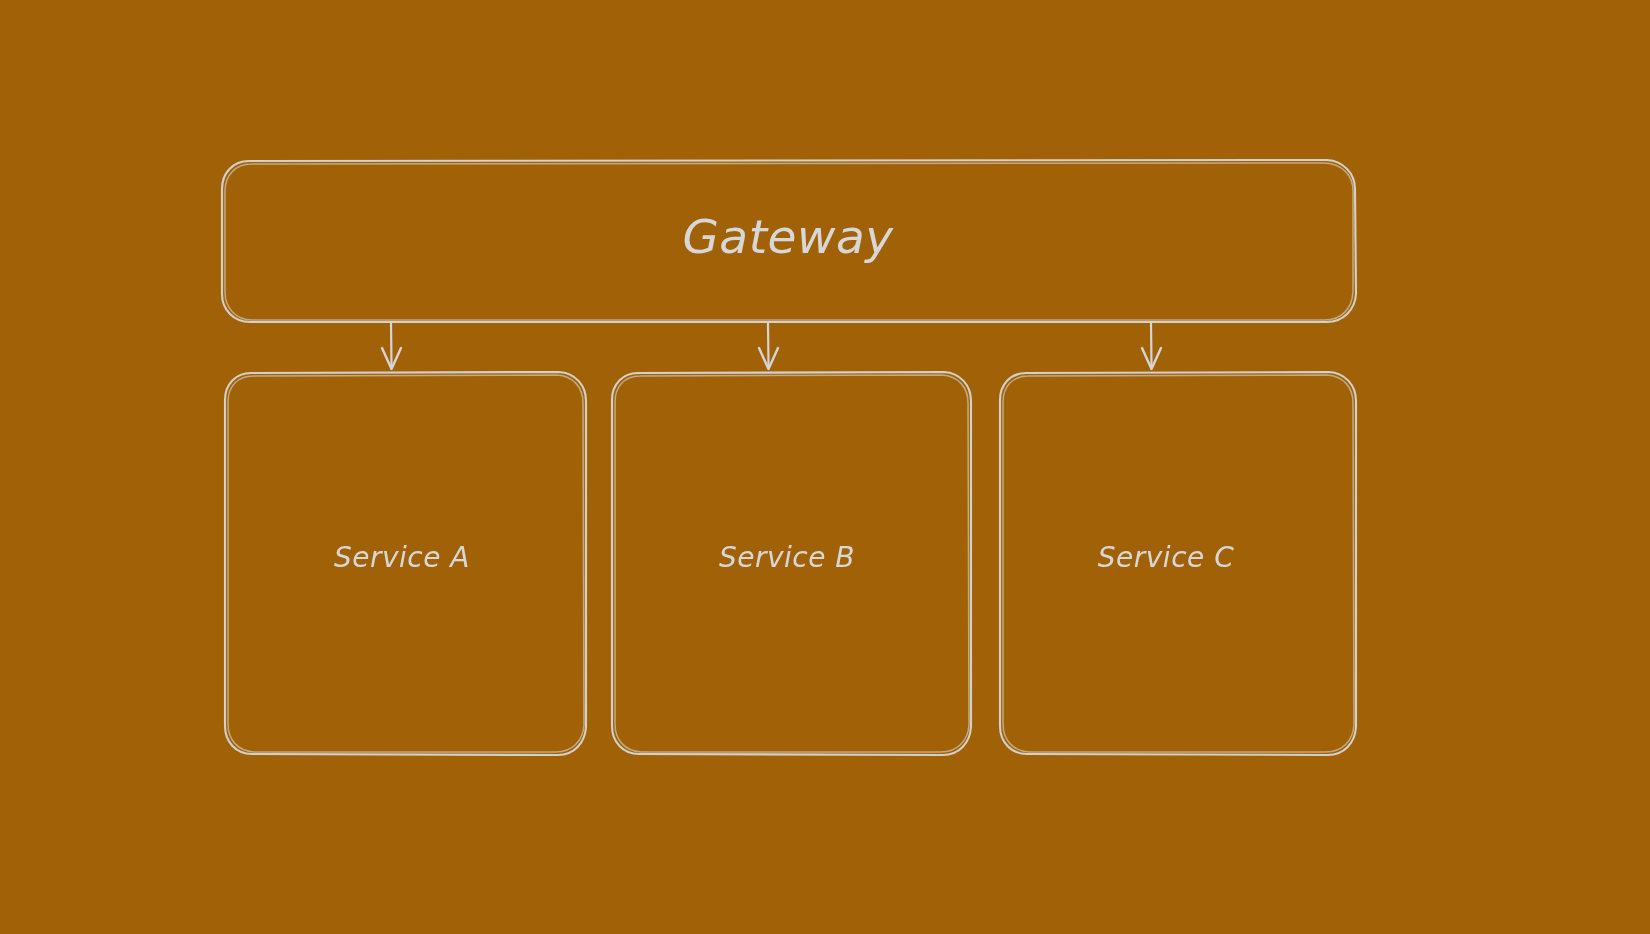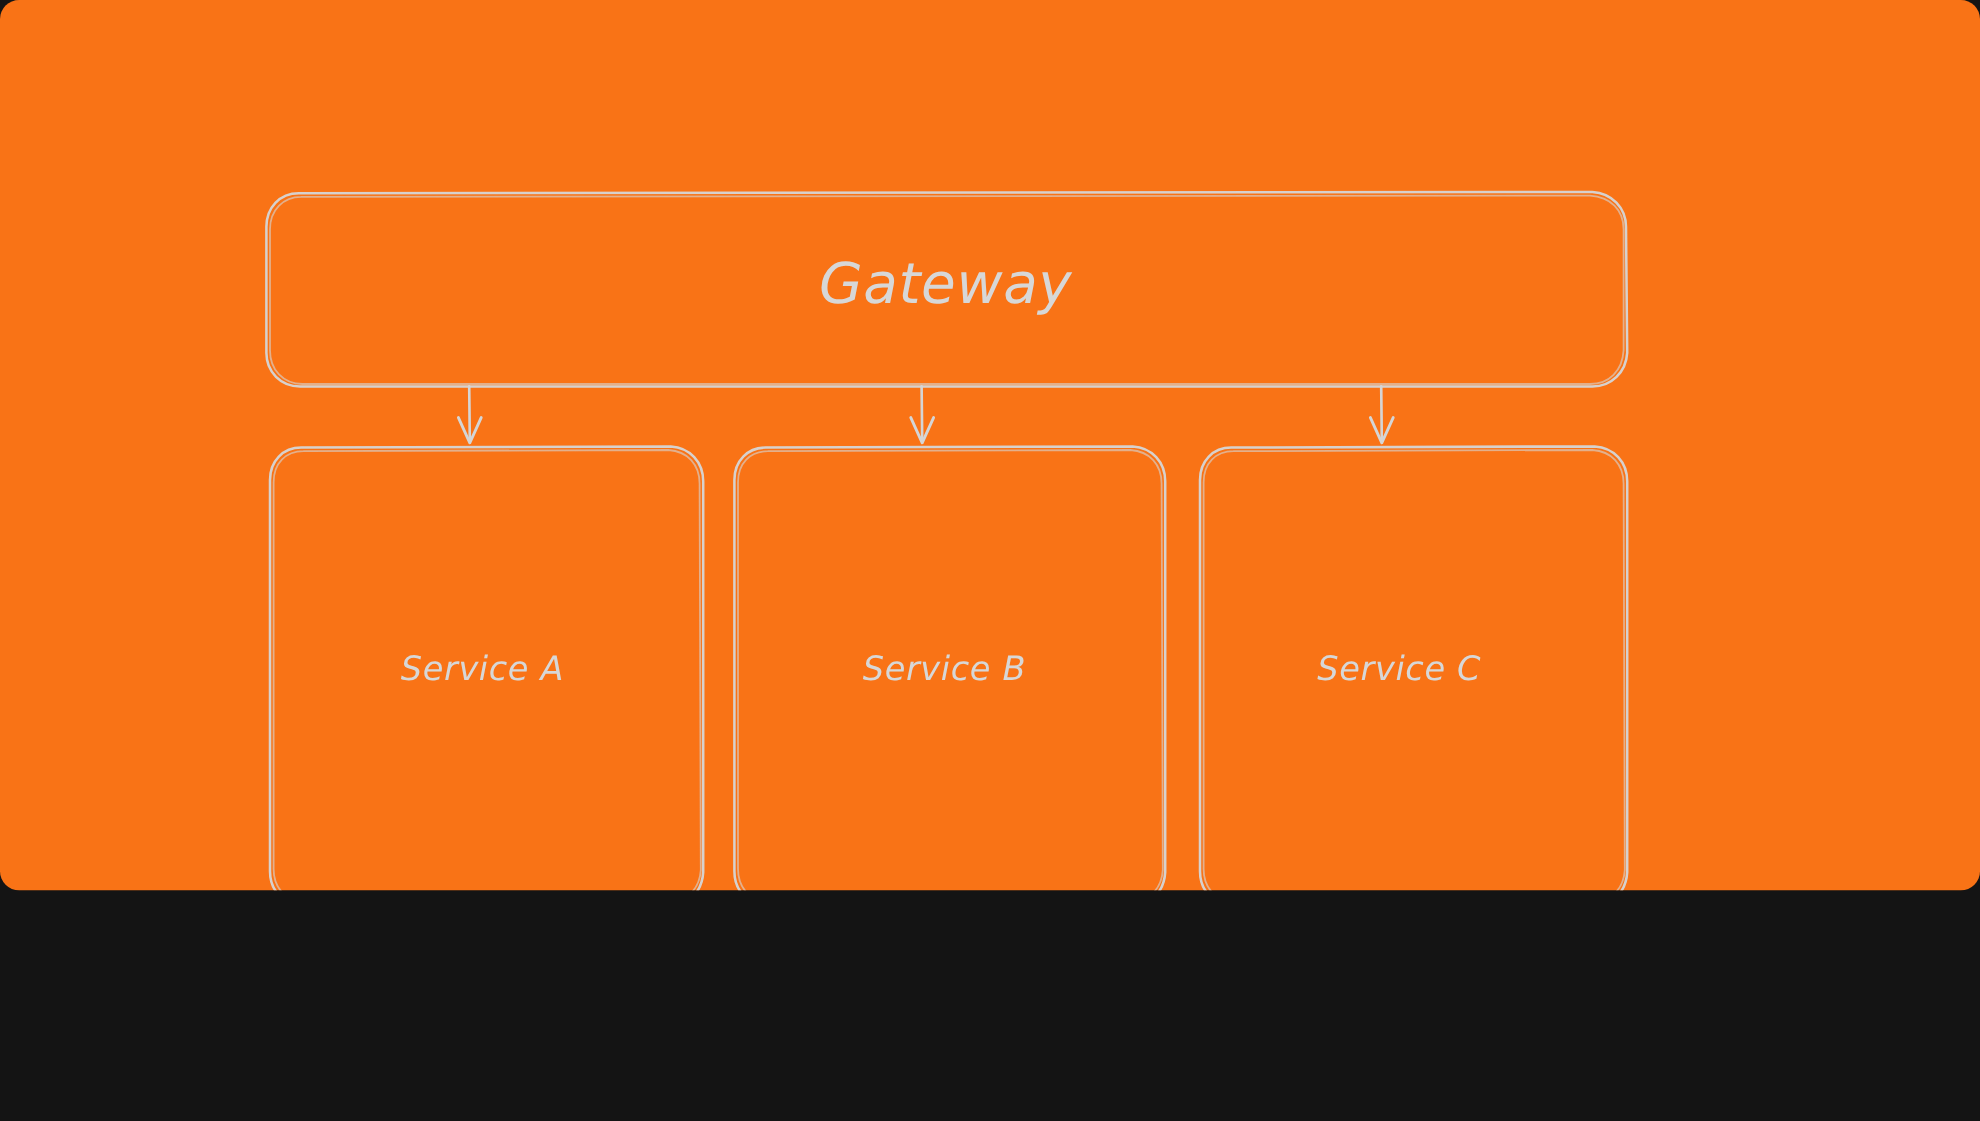--- a/index.html
+++ b/index.html
@@ -3,25 +3,24 @@
 <meta charset="utf-8">
 <style>
   html, body {
     margin: 0;
     padding: 0;
     background: #141414;
   }
   #canvas {
     position: relative;
     width: 1650px;
-    height: 742px;
-    background: #f97316;
+    height: 934px;
+    background: #a16207;
     overflow: hidden;
     font-family: "DejaVu Sans", sans-serif;
-    border-radius: 16px;
   }
   #diagram-svg {
     position: absolute;
     left: 0;
     top: 0;
     width: 1650px;
     height: 934px;
     display: block;
   }
   .node-label {

